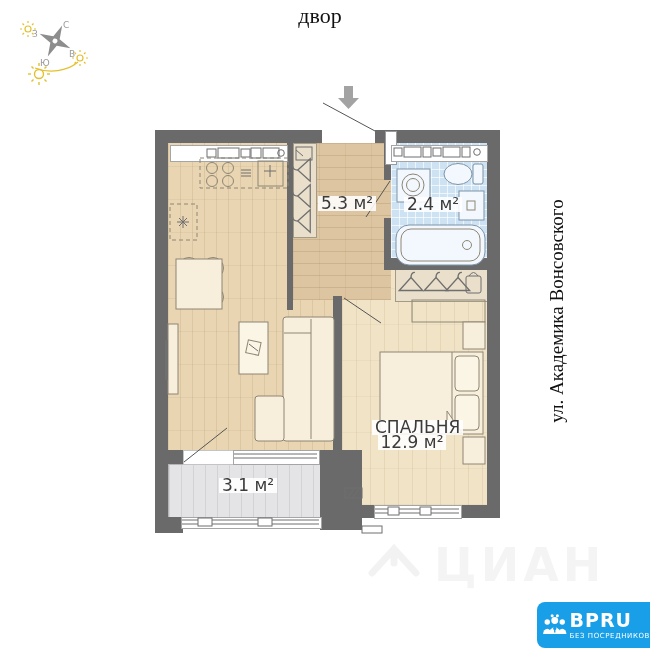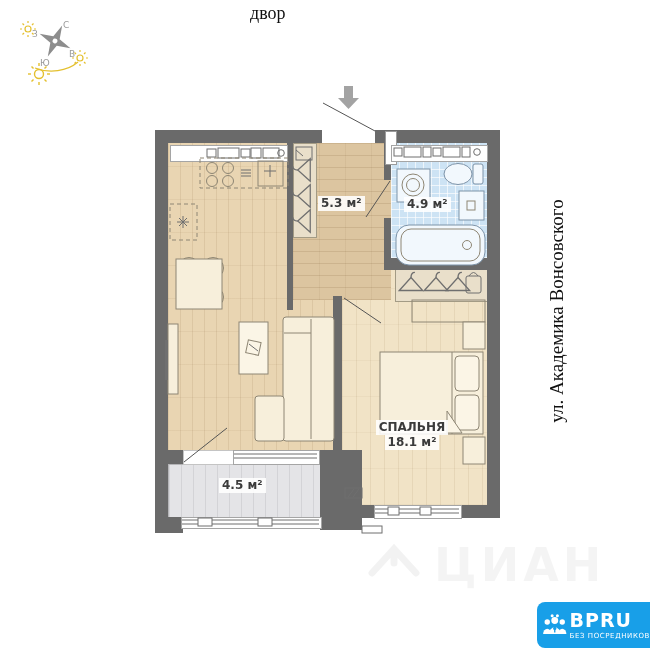--- a/index.html
+++ b/index.html
@@ -35,26 +35,26 @@
   .wstrip{position:absolute;background:#ffffff;border:1px solid #a5a5a5}
   
   .o{stroke:var(--furniture_stroke,#8e8674);fill:none;stroke-width:1}
   .of{stroke:var(--furniture_stroke,#8e8674);fill:#f7efdb;stroke-width:1}
   .ofl{stroke:var(--furniture_stroke,#8e8674);fill:#fbf5e6;stroke-width:1}
   .ob{stroke:#7d93a8;fill:#f2f8fd;stroke-width:1}
   .dash{stroke-dasharray:4 3}
   .thin{stroke:#6f6f6f;stroke-width:1;fill:none}
   .doorline{stroke:#555;stroke-width:1;fill:none}
   
-  .arealabel{position:absolute;font-weight:bold;font-size:12px;color:var(--label_text,#3b3b3b);
+  .arealabel{position:absolute;font-weight:normal;font-size:17px;color:var(--label_text,#3b3b3b);
              text-align:center;line-height:15px;white-space:nowrap}
   .arealabel span{background:rgba(255,255,255,0.87);padding:0 3px;display:inline-block}
   
-  #courtyard{position:absolute;left:250px;top:3px;width:140px;
-             font-family:"Liberation Serif","DejaVu Serif",serif;font-size:18px;color:#111}
+  #courtyard{position:absolute;left:250px;top:3px;width:140px;text-align:center;
+             font-family:"Liberation Serif","DejaVu Serif",serif;font-size:22px;color:#111}
   #street{position:absolute;left:407px;top:300px;width:300px;height:22px;text-align:center;
           transform:rotate(-90deg);font-family:"Liberation Serif","DejaVu Serif",serif;
           font-size:19px;color:#111}
   
   #watermark{position:absolute;left:368px;top:538px;display:flex;align-items:center;gap:14px;
              color:rgba(0,0,0,0.045);font-size:46px;font-weight:bold;letter-spacing:4px}
   
   #logo{position:absolute;left:537px;top:602px;width:113px;height:46px;
         background:var(--logo_bg,#189fe8);border-radius:8px 0 0 8px;
         display:flex;align-items:center;padding-left:5px;box-sizing:border-box}
@@ -314,28 +314,28 @@
       <rect x="396" y="225" width="89" height="40" rx="13" class="ob"></rect>
       <rect x="401" y="229" width="79" height="32" rx="10" class="o"></rect>
       <circle cx="467" cy="245" r="4.5" class="o"></circle>
     </g>
   </svg>
 
   <div class="arealabel" style="left:318px;top:196px">
     <span>5.3 м²</span>
   </div>
   <div class="arealabel" style="left:404px;top:197px">
-    <span>4.9 м²</span>
+    <span>2.4 м²</span>
   </div>
   <div class="arealabel" style="left:372px;top:420px;width:80px">
     <span>СПАЛЬНЯ</span><br>
-    <span>18.1 м²</span>
+    <span>12.9 м²</span>
   </div>
   <div class="arealabel" style="left:219px;top:478px">
-    <span>4.5 м²</span>
+    <span>3.1 м²</span>
   </div>
 
   <div id="street">ул. Академика Вонсовского</div>
 
   <div id="logo">
     <svg width="34" height="34" viewBox="0 0 34 34">
       <circle cx="13.5" cy="4.5" r="2" fill="#fff"></circle>
         <circle cx="20.5" cy="4.5" r="2" fill="#fff"></circle>
       <circle cx="7" cy="13" r="3.6" fill="#fff"></circle>
         <circle cx="27" cy="13" r="3.6" fill="#fff"></circle>

